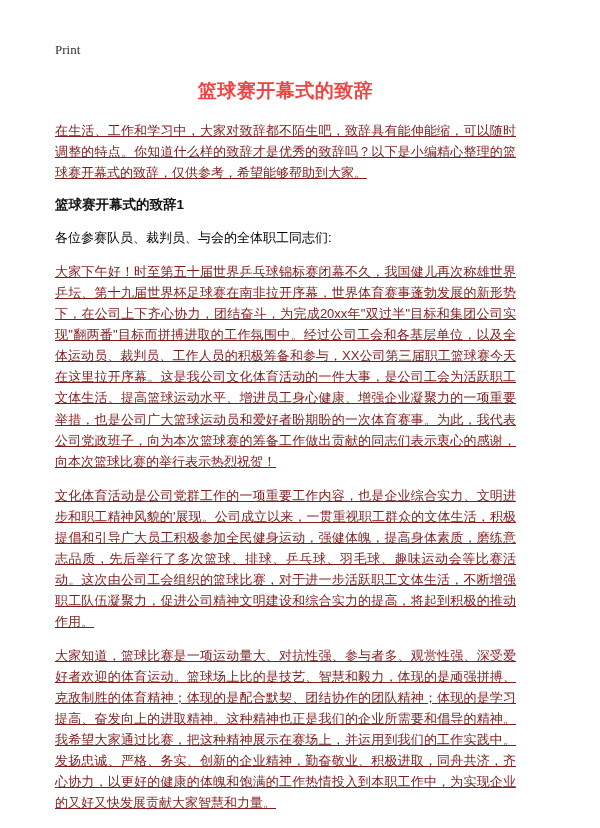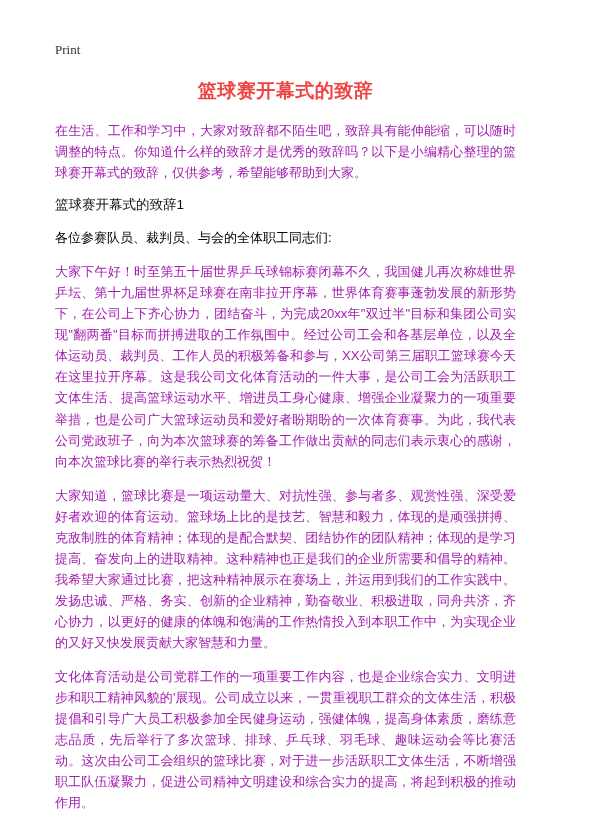--- a/index.html
+++ b/index.html
@@ -39,26 +39,27 @@
   p.subtitle {
     margin: 0 0 14px 0;
     font-size: 13px;
     color: #2b2b2b;
   }
   p.body-text {
     margin: 0 0 13px 0;
     font-size: 13px;
     line-height: 1.62;
     text-align: justify;
-    color: #a21caf;
+    color: #7f1d1d;
+    text-decoration: underline;
   }
   h2.section-heading {
     margin: 2px 0 13px 0;
     font-size: 13.5px;
-    font-weight: normal;
+    font-weight: bold;
     color: #111111;
   }
   p.salutation {
     margin: 0 0 13px 0;
     font-size: 13px;
     line-height: 1.62;
     color: #000000;
   }
 </style>
 </head>
@@ -72,19 +73,19 @@
 
 
   <p class="body-text">在生活、工作和学习中，大家对致辞都不陌生吧，致辞具有能伸能缩，可以随时调整的特点。你知道什么样的致辞才是优秀的致辞吗？以下是小编精心整理的篮球赛开幕式的致辞，仅供参考，希望能够帮助到大家。</p>
 
   <h2 class="section-heading">篮球赛开幕式的致辞1</h2>
 
   <p class="salutation">各位参赛队员、裁判员、与会的全体职工同志们:</p>
 
   <p class="body-text">大家下午好！时至第五十届世界乒乓球锦标赛闭幕不久，我国健儿再次称雄世界乒坛、第十九届世界杯足球赛在南非拉开序幕，世界体育赛事蓬勃发展的新形势下，在公司上下齐心协力，团结奋斗，为完成20xx年"双过半"目标和集团公司实现"翻两番"目标而拼搏进取的工作氛围中。经过公司工会和各基层单位，以及全体运动员、裁判员、工作人员的积极筹备和参与，XX公司第三届职工篮球赛今天在这里拉开序幕。这是我公司文化体育活动的一件大事，是公司工会为活跃职工文体生活、提高篮球运动水平、增进员工身心健康、增强企业凝聚力的一项重要举措，也是公司广大篮球运动员和爱好者盼期盼的一次体育赛事。为此，我代表公司党政班子，向为本次篮球赛的筹备工作做出贡献的同志们表示衷心的感谢，向本次篮球比赛的举行表示热烈祝贺！</p>
 
+  <p class="body-text">文化体育活动是公司党群工作的一项重要工作内容，也是企业综合实力、文明进步和职工精神风貌的'展现。公司成立以来，一贯重视职工群众的文体生活，积极提倡和引导广大员工积极参加全民健身运动，强健体魄，提高身体素质，磨练意志品质，先后举行了多次篮球、排球、乒乓球、羽毛球、趣味运动会等比赛活动。这次由公司工会组织的篮球比赛，对于进一步活跃职工文体生活，不断增强职工队伍凝聚力，促进公司精神文明建设和综合实力的提高，将起到积极的推动作用。</p>
+
   <p class="body-text">大家知道，篮球比赛是一项运动量大、对抗性强、参与者多、观赏性强、深受爱好者欢迎的体育运动。篮球场上比的是技艺、智慧和毅力，体现的是顽强拼搏、克敌制胜的体育精神；体现的是配合默契、团结协作的团队精神；体现的是学习提高、奋发向上的进取精神。这种精神也正是我们的企业所需要和倡导的精神。我希望大家通过比赛，把这种精神展示在赛场上，并运用到我们的工作实践中。发扬忠诚、严格、务实、创新的企业精神，勤奋敬业、积极进取，同舟共济，齐心协力，以更好的健康的体魄和饱满的工作热情投入到本职工作中，为实现企业的又好又快发展贡献大家智慧和力量。</p>
-
-  <p class="body-text">文化体育活动是公司党群工作的一项重要工作内容，也是企业综合实力、文明进步和职工精神风貌的'展现。公司成立以来，一贯重视职工群众的文体生活，积极提倡和引导广大员工积极参加全民健身运动，强健体魄，提高身体素质，磨练意志品质，先后举行了多次篮球、排球、乒乓球、羽毛球、趣味运动会等比赛活动。这次由公司工会组织的篮球比赛，对于进一步活跃职工文体生活，不断增强职工队伍凝聚力，促进公司精神文明建设和综合实力的提高，将起到积极的推动作用。</p>
 
   <p class="body-text">那么，我们这次篮球比赛参赛代表队，包括了五个基层工会的八支代表队，其中男队有五支代表队，女队有三支代表队，共有55名参赛运动员将驰骋球场。在比赛中</p>
 
 </div>
 
 </body></html>

